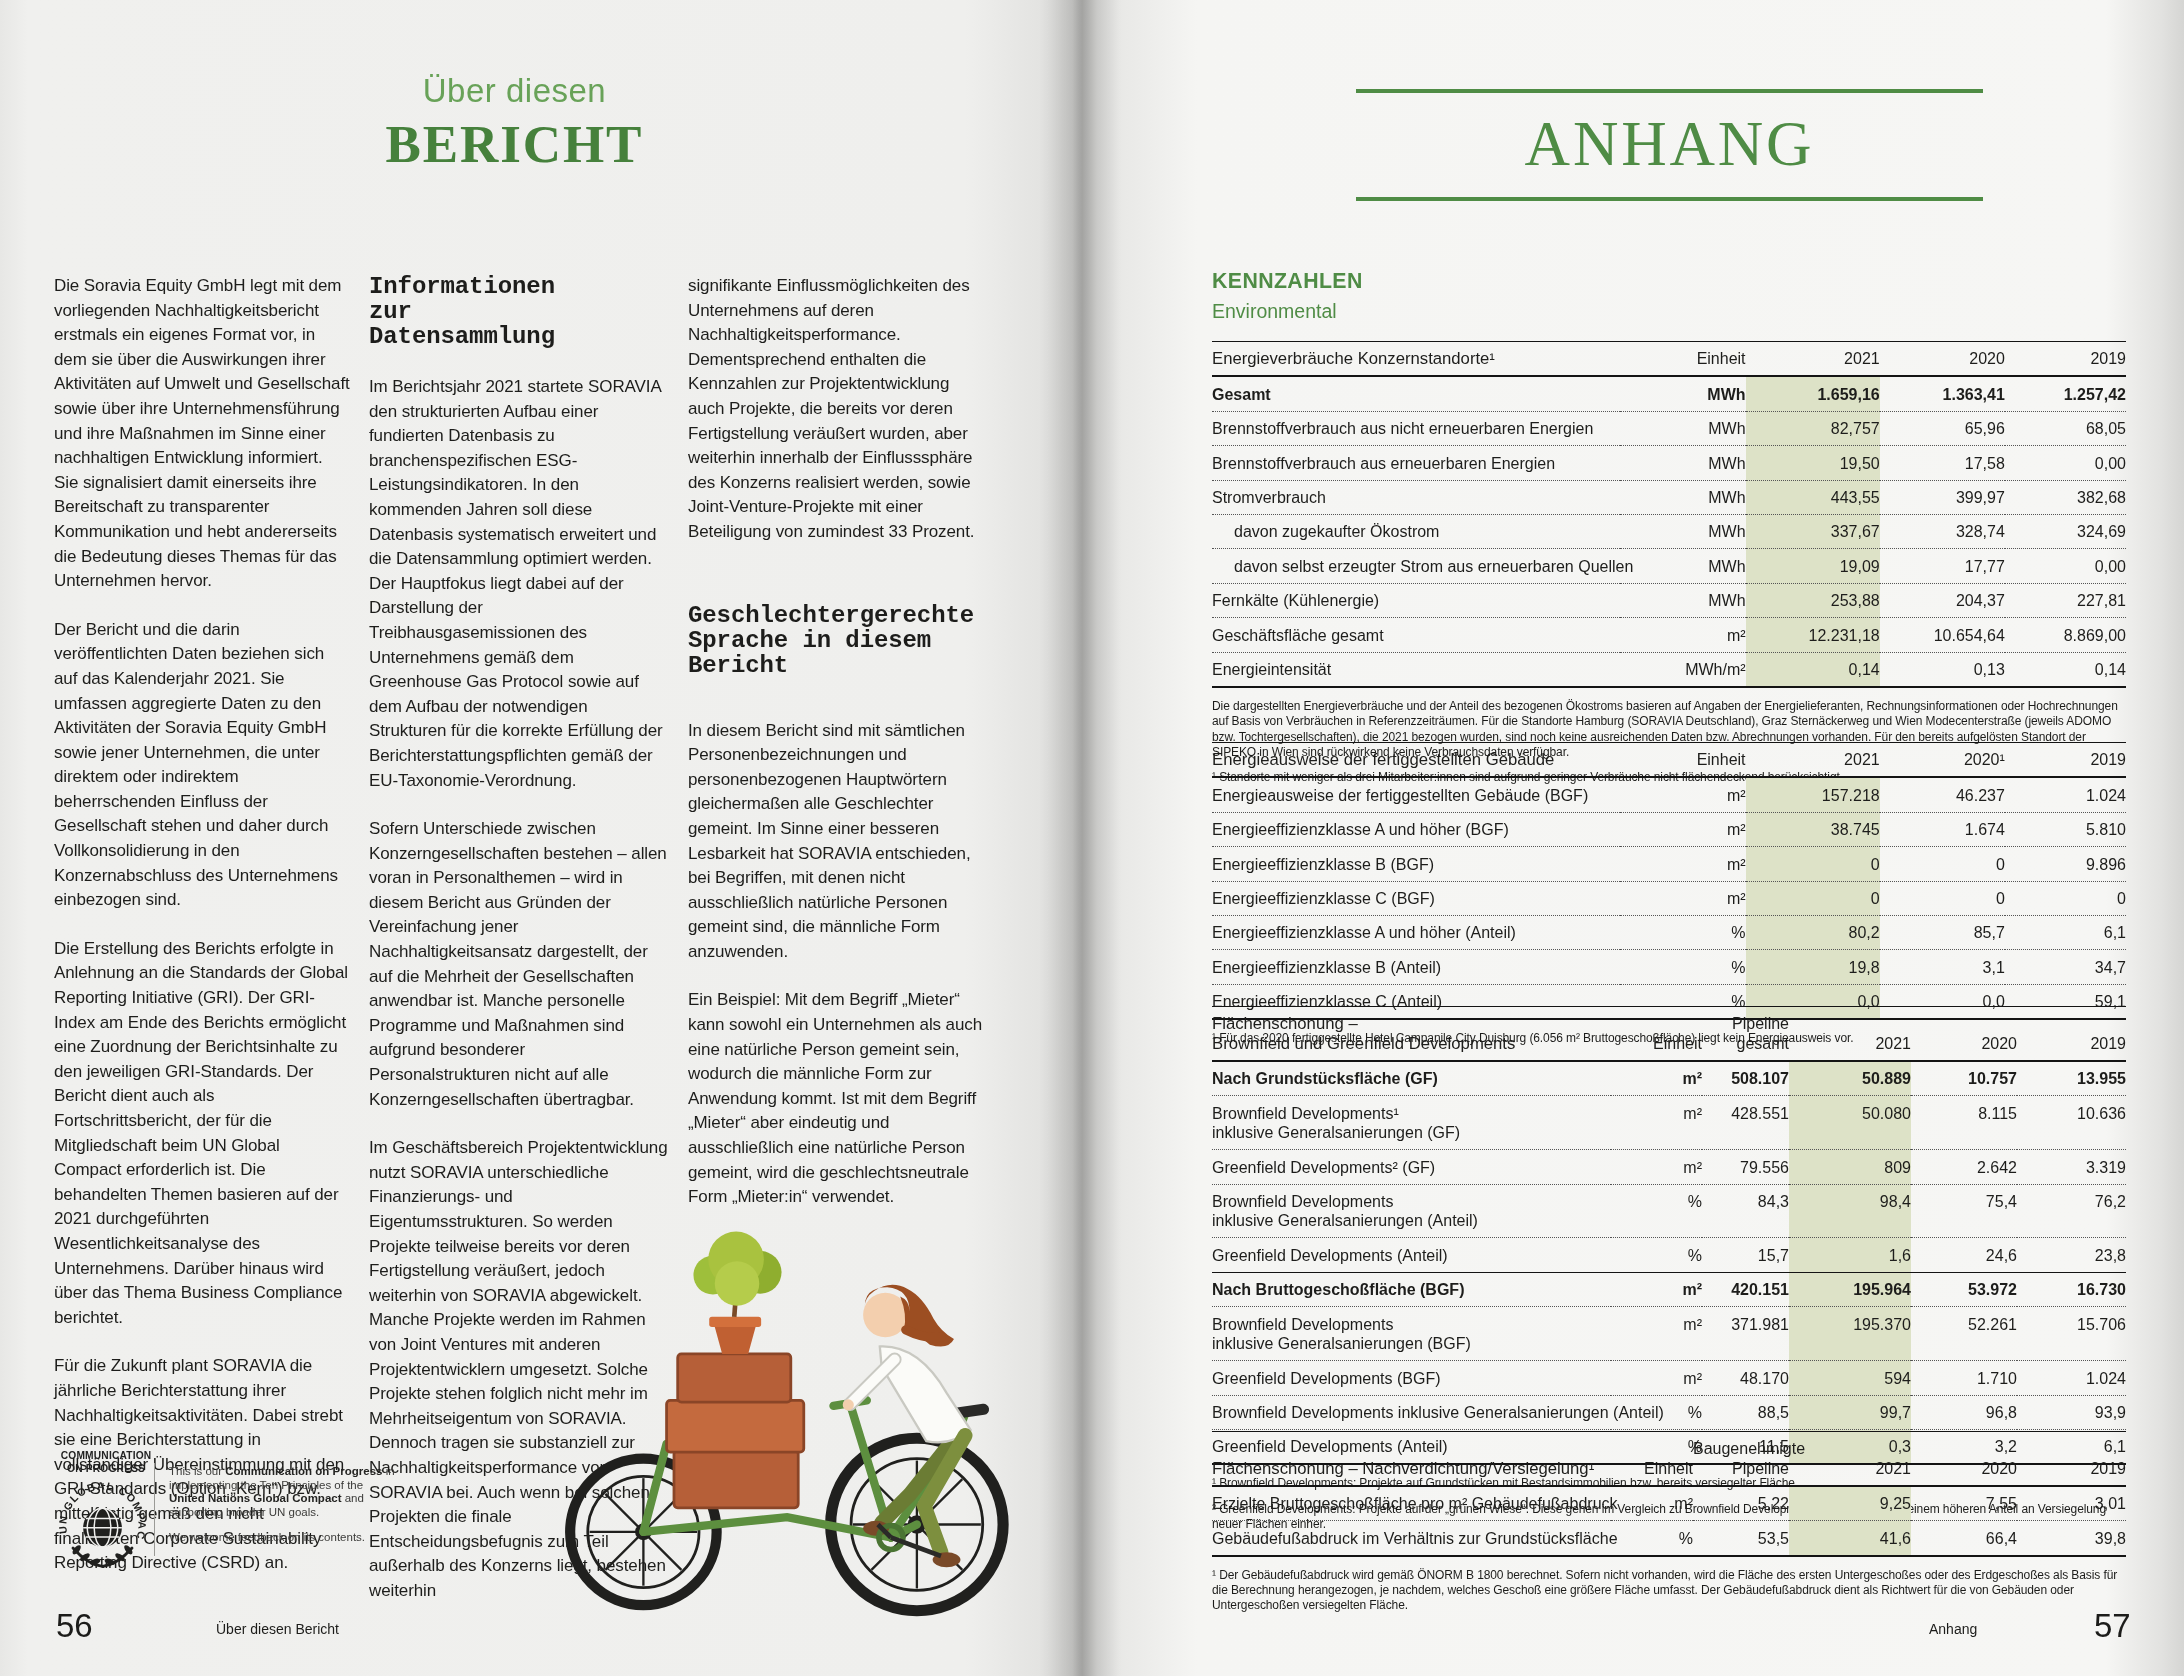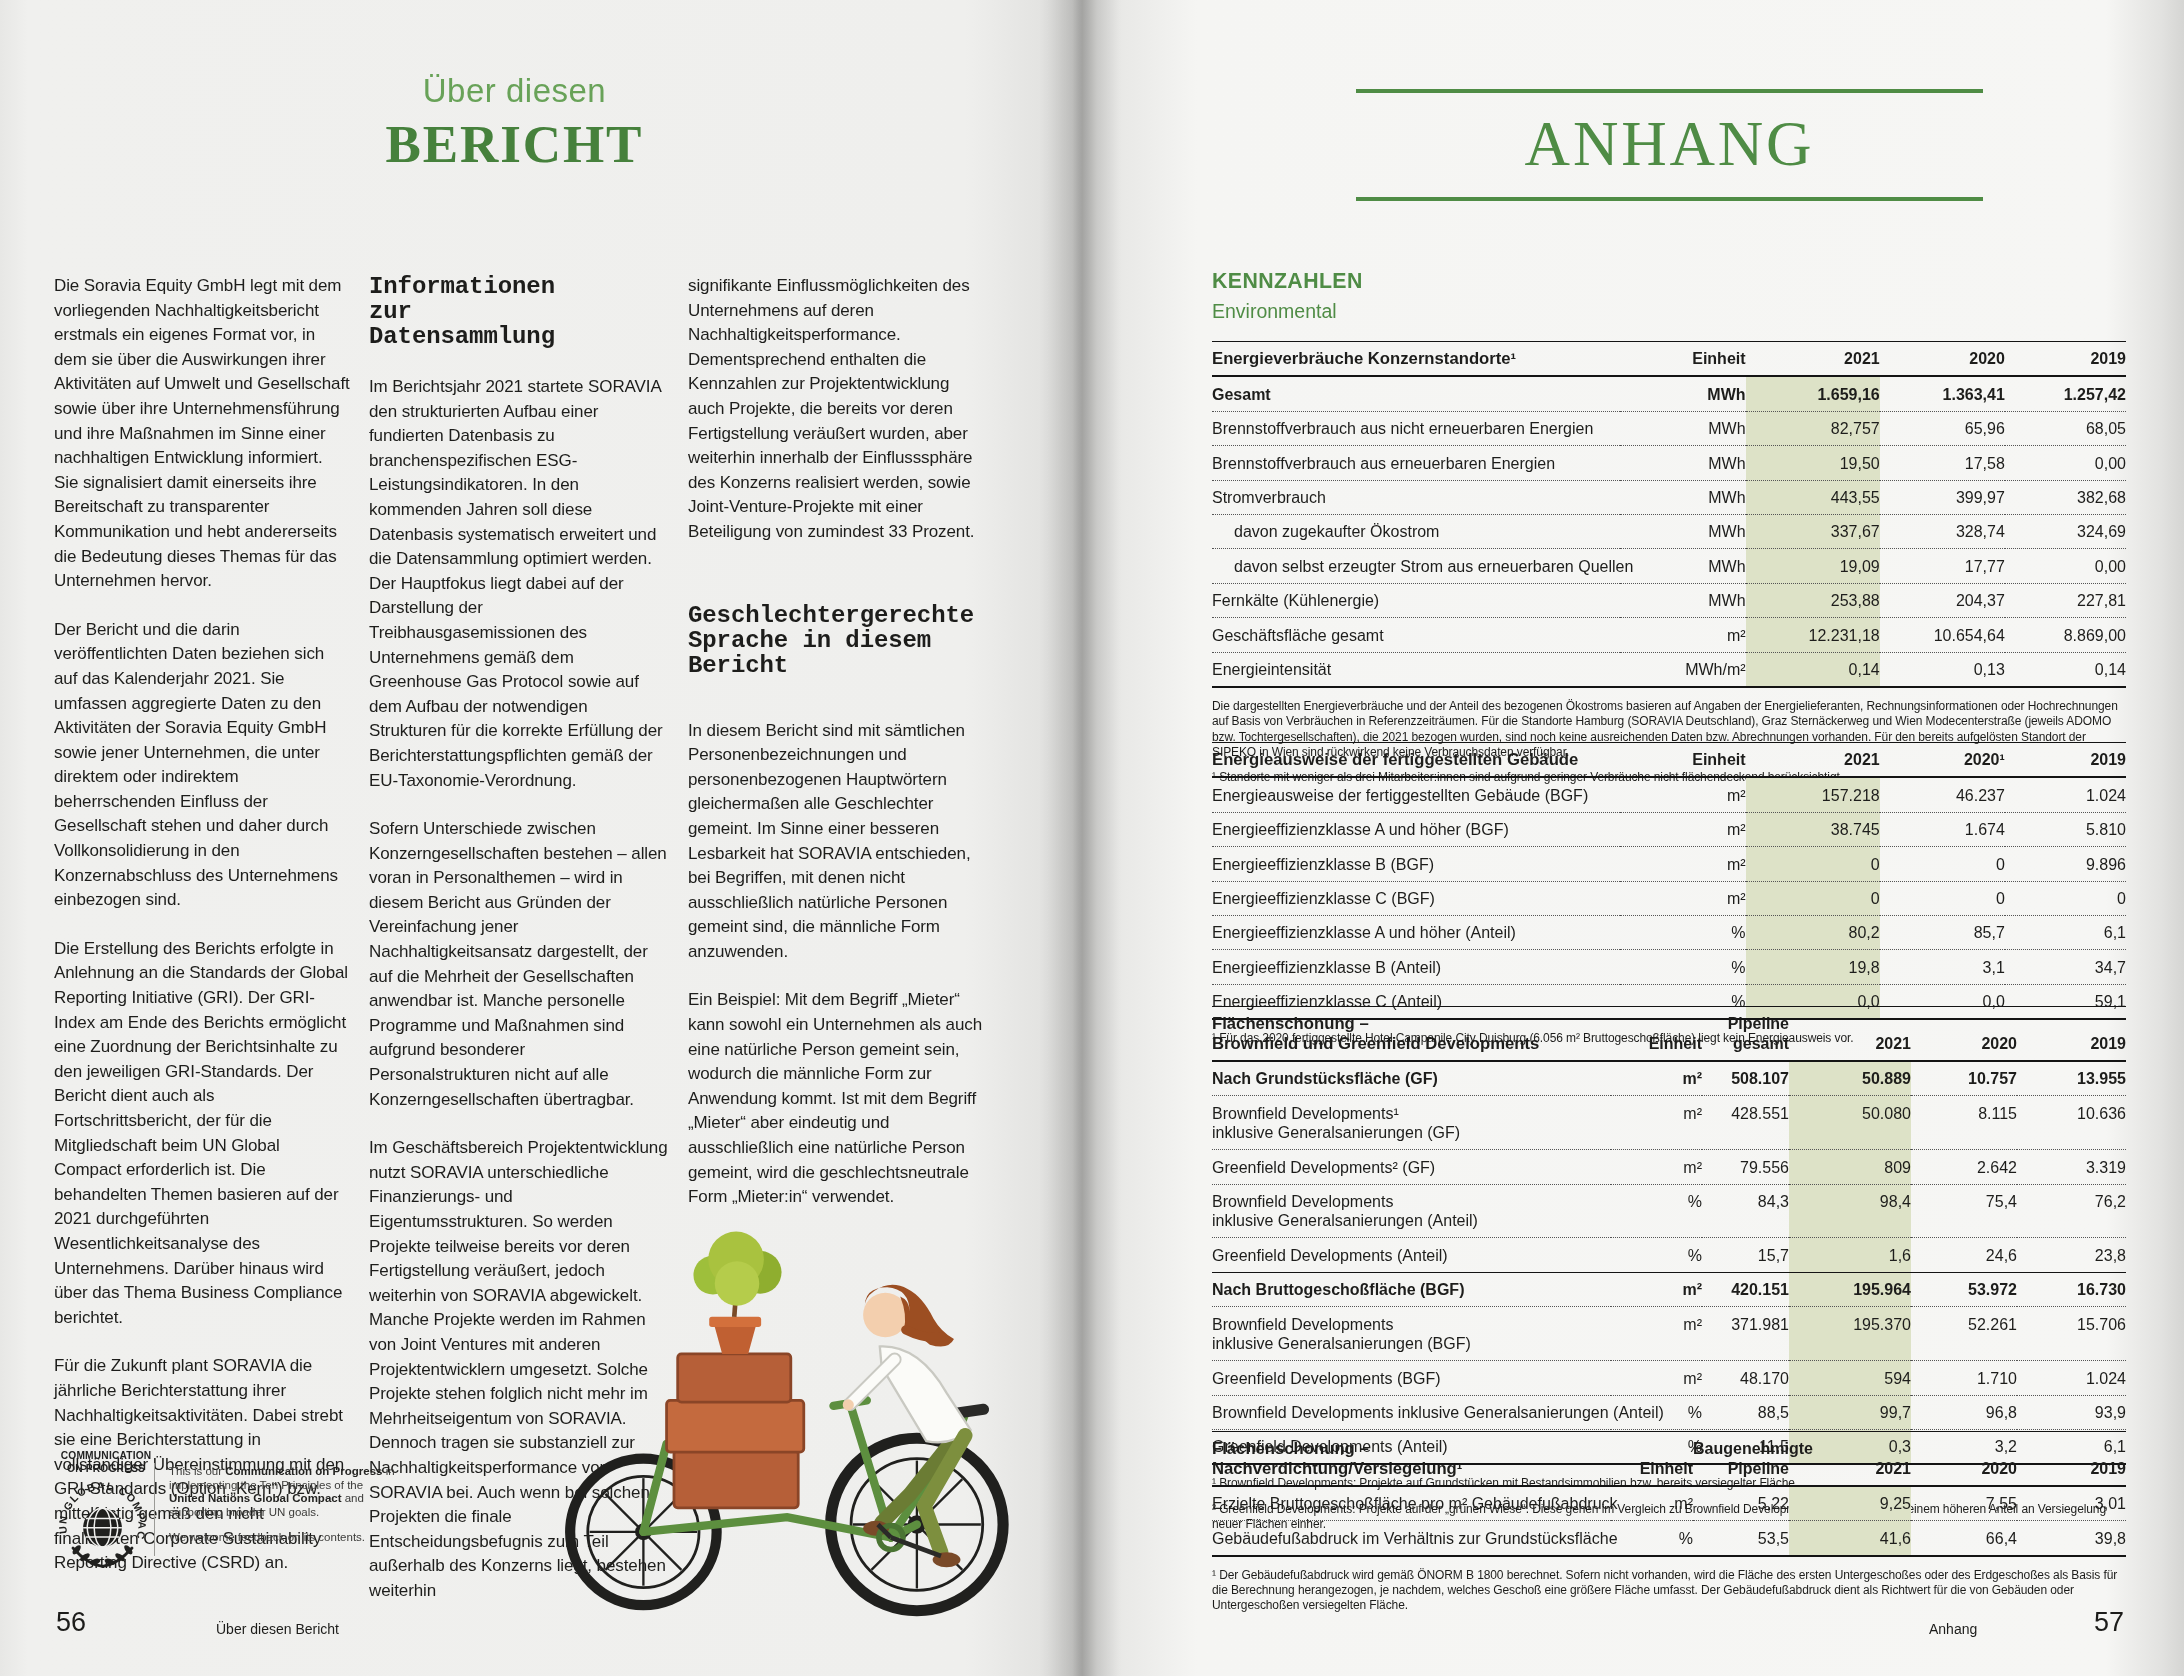--- a/index.html
+++ b/index.html
@@ -23,36 +23,36 @@
   #col3 .col-h{margin-bottom:41px;}
   
   .ungc{position:absolute;left:54px;top:1443px;}
   .cop{position:absolute;left:5.6px;top:5.6px;width:93px;text-align:center;font-size:10.2px;font-weight:700;line-height:1.3;letter-spacing:0.2px;color:#222;}
   .ungc-logo{position:absolute;left:1.9px;top:33px;}
   .ungc-div{position:absolute;left:100px;top:20.4px;width:0.9px;height:93px;background:#9a9a96;}
   .ungc-text{position:absolute;left:115px;top:22px;width:227px;font-size:11.5px;line-height:13.5px;color:#3c3c3a;}
   .ungc-text .p2{margin-top:12px;}
   .ungc-text b{color:#242422;}
   
-  .pgnum{position:absolute;font-size:27px;color:#1c1c1a;}
+  .pgnum{position:absolute;font-size:33px;color:#1c1c1a;}
   .pgsec{position:absolute;font-size:14px;color:#1c1c1a;}
   #pg-l{left:56px;top:1607px;} #sec-l{left:216px;top:1621px;}
   #pg-r{left:2094px;top:1607px;} #sec-r{left:1929px;top:1621px;}
   
   .illu{position:absolute;left:555px;top:1124px;}
   
   .rp-titlewrap{position:absolute;left:1356px;top:89px;width:627px;text-align:center;}
   .rp-rule{height:3.7px;background:#4f8c45;}
   .rp-title{font-family:"Liberation Serif",serif;font-size:63px;color:#4f8c45;letter-spacing:2.8px;padding:15px 0 16.7px 0;}
   .rp-kenn{position:absolute;left:1212px;top:269px;font-size:21.3px;font-weight:700;color:#4f8c45;letter-spacing:0.4px;}
   .rp-env{position:absolute;left:1212px;top:300px;font-size:19.5px;font-weight:400;color:#4f8c45;}
   .rp-table{position:absolute;left:1212px;width:914px;}
   #t0{top:341px;} #t1{top:742px;} #t2{top:1006px;} #t3{top:1431px;}
   table.kpi{width:100%;border-collapse:collapse;table-layout:fixed;border-top:1.9px solid #141414;}
-  table.kpi th{font-weight:700;text-align:right;vertical-align:bottom;border-bottom:2.3px solid #141414;padding:7.4px 0 6.5px 0;font-size:16px;line-height:19.5px;}
+  table.kpi th{font-weight:400;text-align:right;vertical-align:bottom;border-bottom:2.3px solid #141414;padding:7.4px 0 6.5px 0;font-size:16px;line-height:19.5px;}
   table.kpi th.t-title{text-align:left;font-size:16.7px;}
   table.kpi td{font-size:16px;line-height:19.5px;padding:7.4px 0 6.5px 0;text-align:right;vertical-align:top;border-bottom:1.4px dotted #555;}
   table.kpi td.lbl{text-align:left;white-space:nowrap;}
   table.kpi td.lbl.ind{padding-left:22px;}
   table.kpi tbody tr:last-child td{border-bottom:2.3px solid #141414;}
   table.kpi tr.bold-row td{font-weight:700;}
   table.kpi tr.section-row td{border-top:1.9px solid #141414;}
   table.kpi td.hl{background:#dde2c7;}
   .tnote{margin-top:10.2px;font-size:12px;line-height:15.3px;color:#1c1c1a;letter-spacing:-0.1px;}
   .tnote:first-of-type{margin-top:11px;}

